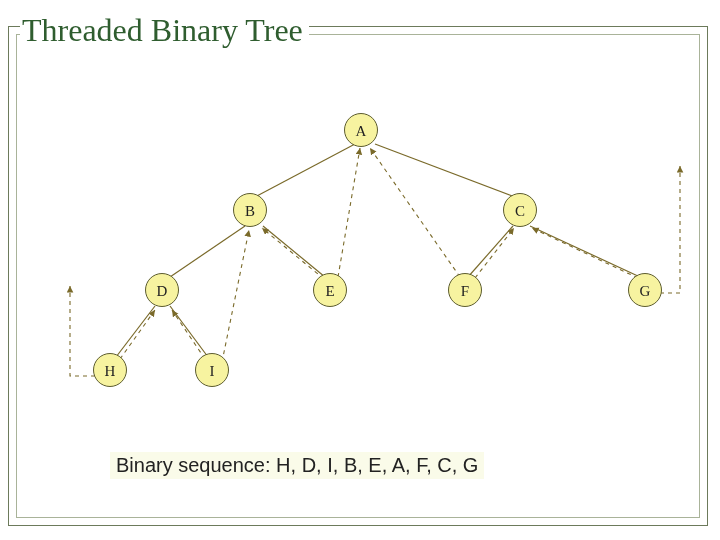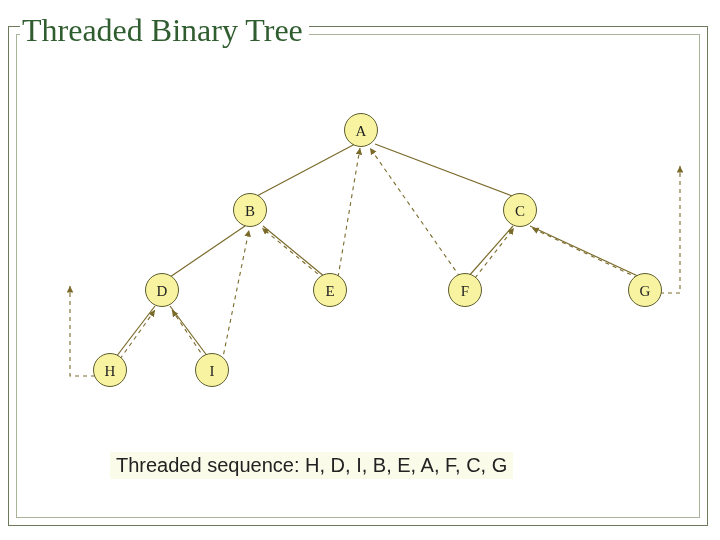--- a/index.html
+++ b/index.html
@@ -138,13 +138,13 @@
   <div class="node" style="left:203px; top:97px;">B</div>
   <div class="node" style="left:473px; top:97px;">C</div>
   <div class="node" style="left:115px; top:177px;">D</div>
   <div class="node" style="left:283px; top:177px;">E</div>
   <div class="node" style="left:418px; top:177px;">F</div>
   <div class="node" style="left:598px; top:177px;">G</div>
   <div class="node" style="left:63px;  top:257px;">H</div>
   <div class="node" style="left:165px; top:257px;">I</div>
 </div>
 
-<div class="caption">Threaded sequence: H, D, I, B, E, A, F, C, G</div>
+<div class="caption">Binary sequence: H, D, I, B, E, A, F, C, G</div>
 
 </body></html>

